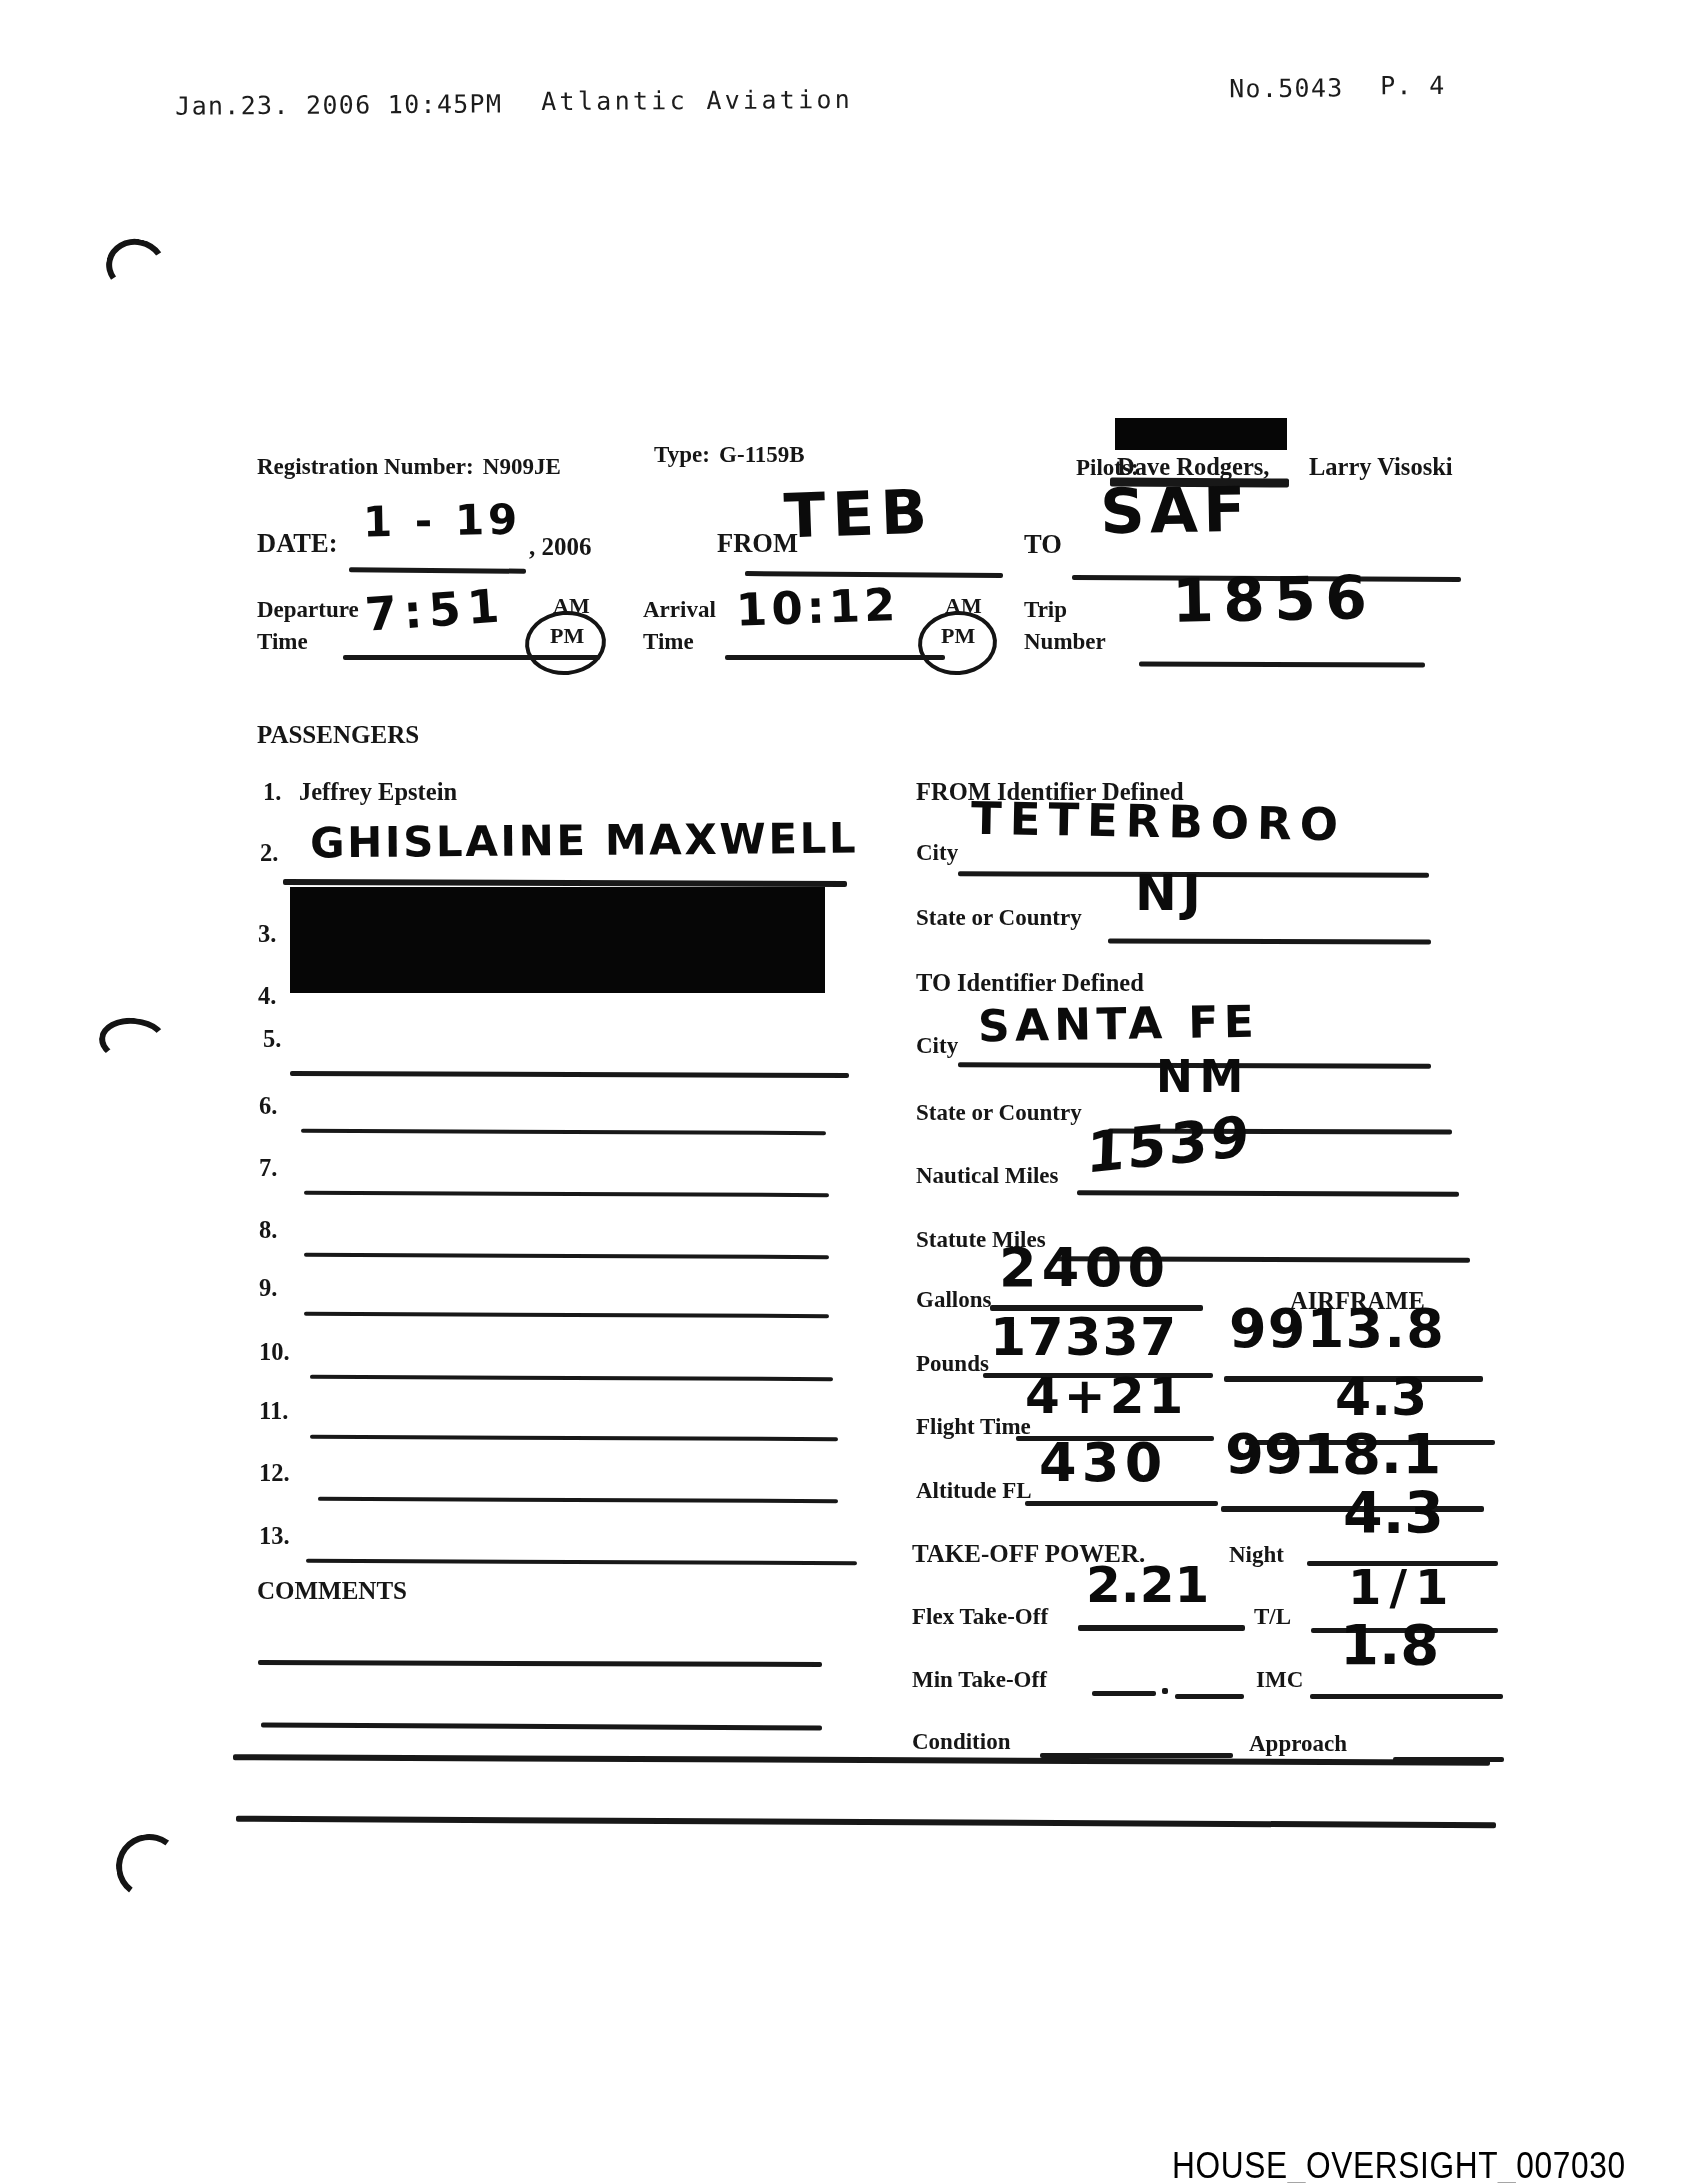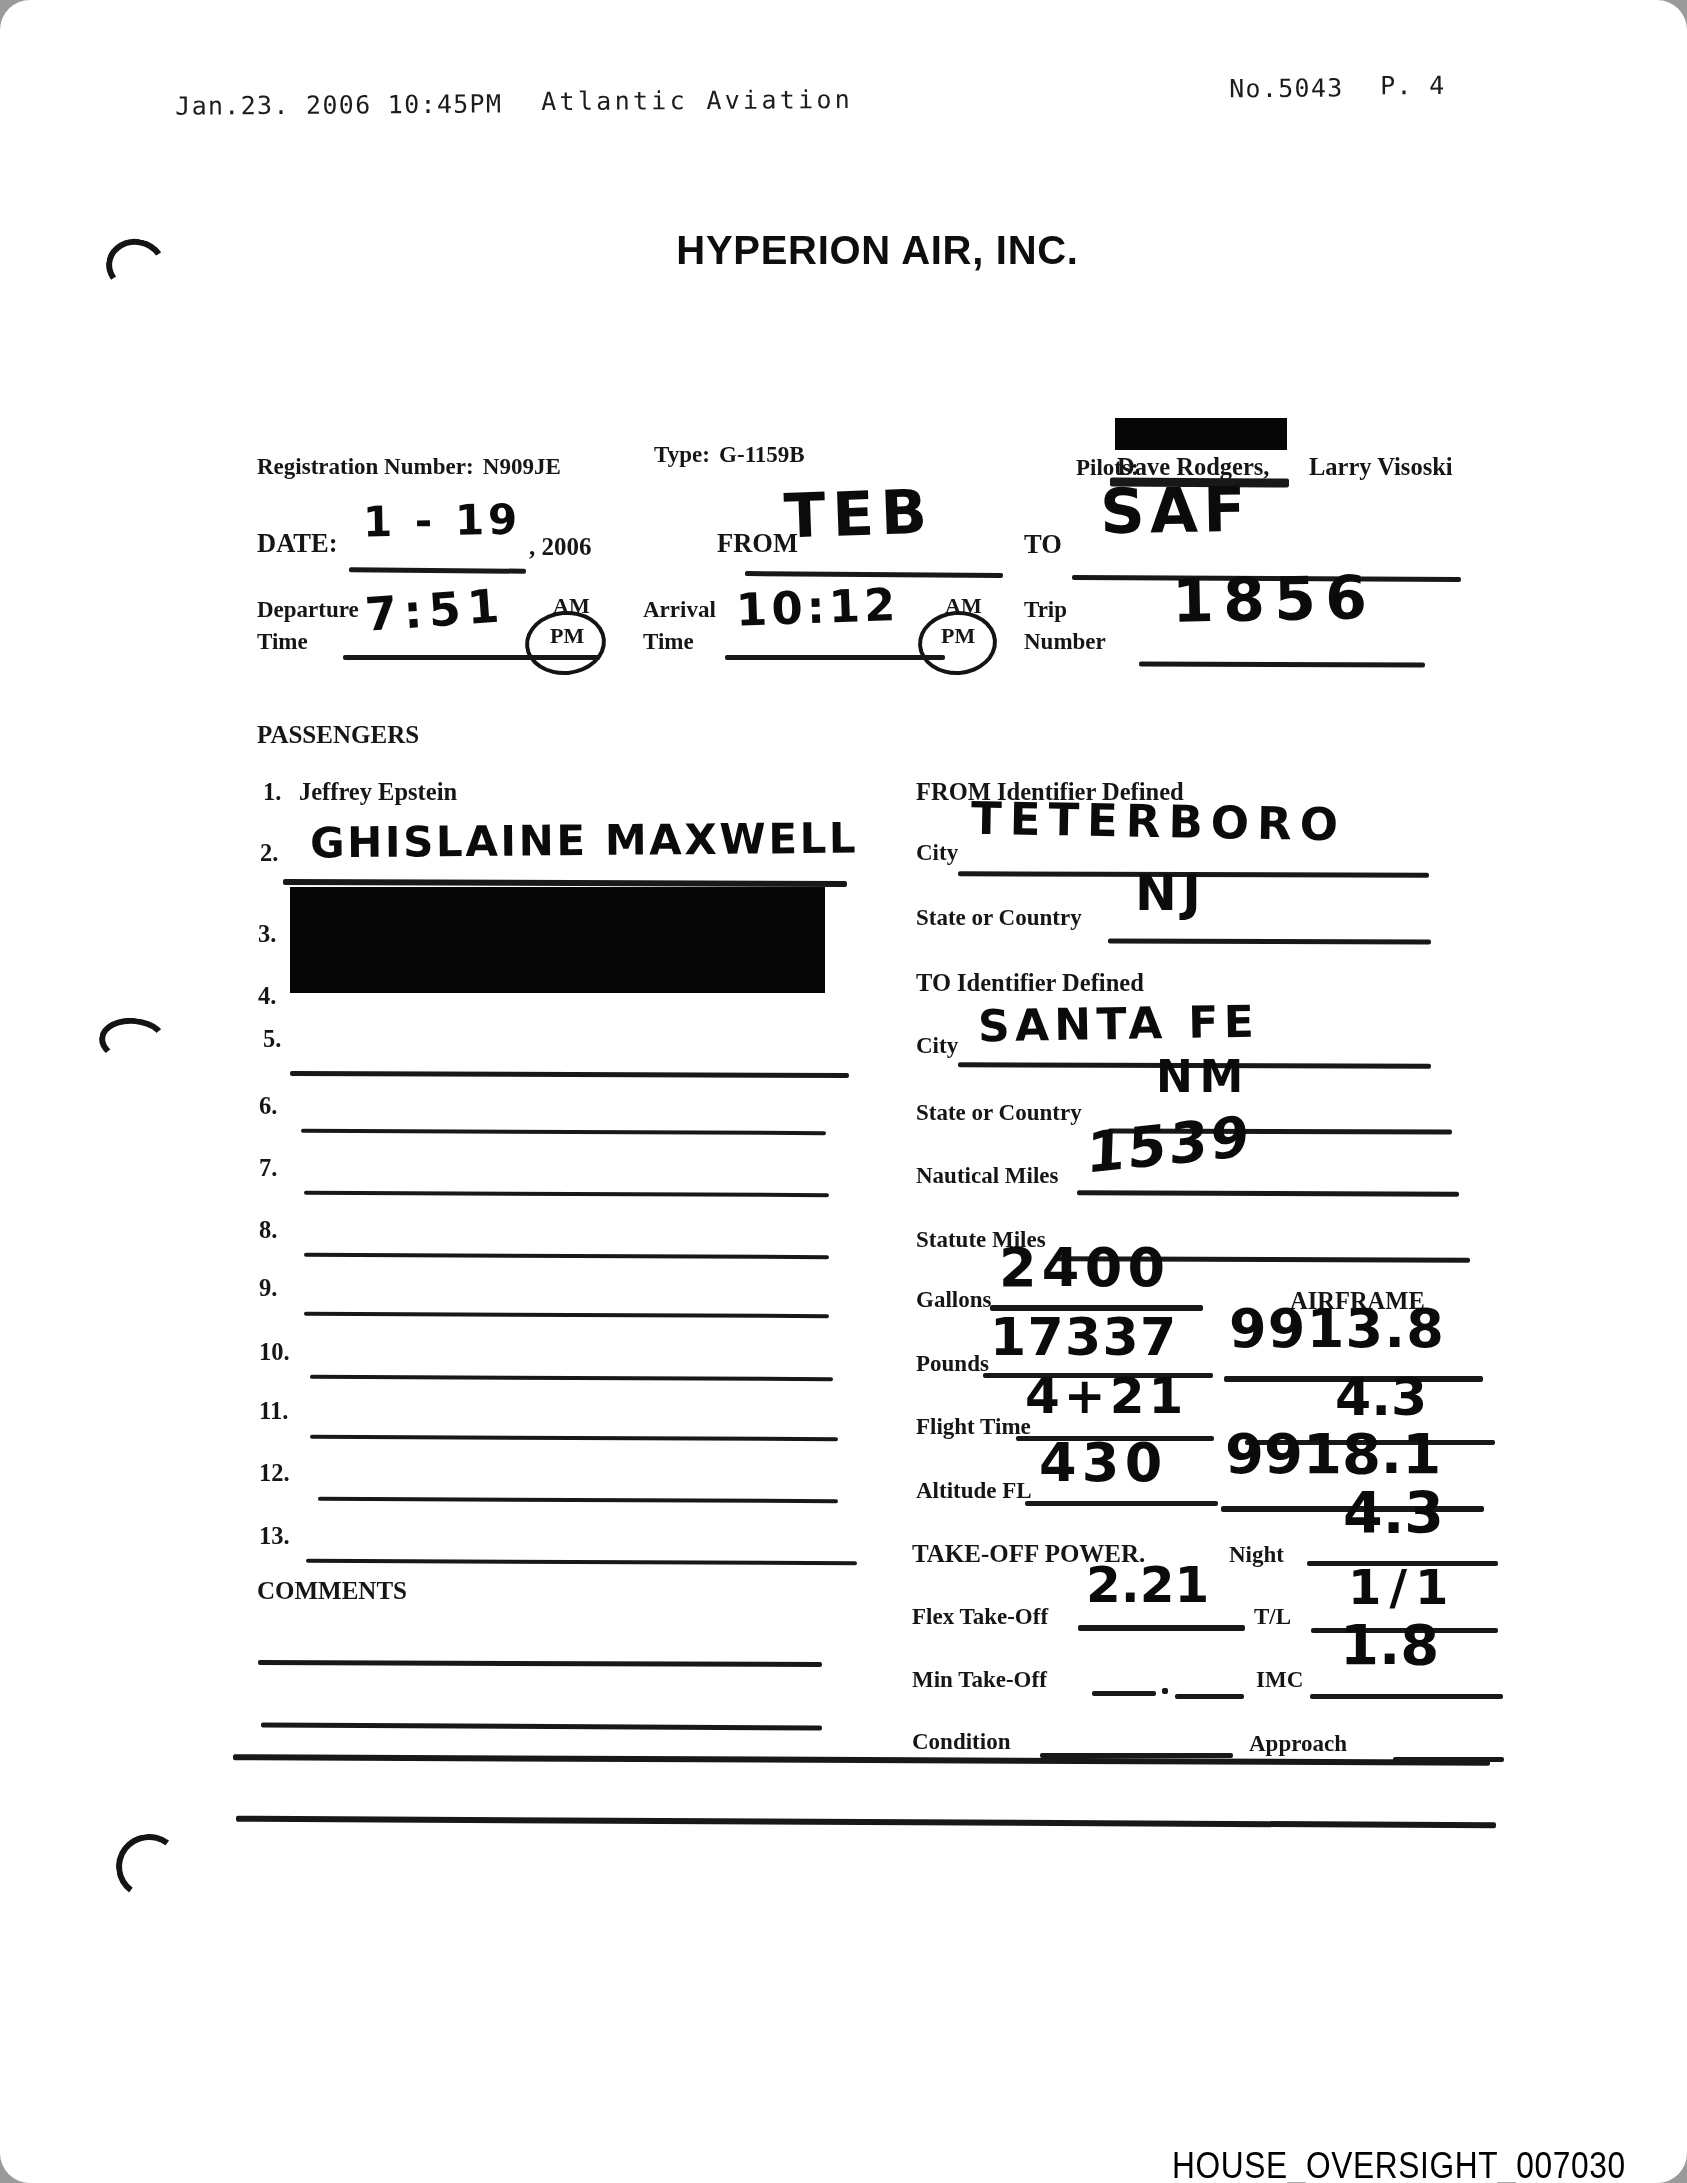--- a/index.html
+++ b/index.html
@@ -1,17 +1,17 @@
 <!DOCTYPE html>
 <html style="font-size:10.6px"><head>
 <meta charset="utf-8">
 <style>
   html,body{margin:0;padding:0;background:#9a9a9a;}
   .page{position:relative;width:1687px;height:2183px;background:#ffffff;overflow:hidden;
-        font-family:"Liberation Serif",serif;color:#131313;border-radius:30px;}
+        font-family:"Liberation Serif",serif;color:#131313;}
   .fax{position:absolute;font-family:"DejaVu Sans Mono",monospace;font-size:25px;
        color:#1c1c1c;letter-spacing:1.3px;white-space:nowrap;}
   .ttl{position:absolute;left:636px;width:483px;text-align:center;
        font-family:"Liberation Sans",sans-serif;font-weight:700;font-size:40px;
        letter-spacing:0.7px;white-space:nowrap;color:#0e0e0e;}
   .lb{position:absolute;font-weight:700;font-size:23px;white-space:nowrap;color:#161616;}
   .f38{font-size:25px;}
   .f40{font-size:26.5px;}
   .f37{font-size:24.5px;}
   .f33{font-size:22px;}
@@ -33,21 +33,20 @@
     <span class="fax" style="left:175px;top:87px;">Jan.23. 2006 10:45PM</span>
     <span class="fax" style="left:541px;top:85px;letter-spacing:3.3px;">Atlantic Aviation</span>
     <span class="fax" style="left:1229px;top:77px;">No.5043</span>
     <span class="fax" style="left:1380px;top:75px;">P. 4</span>
   </div>
 
   <div class="arc" style="left:106px;top:239px;width:48px;height:42px;transform:rotate(12deg);"></div>
   <div class="arc" style="left:99px;top:1018px;width:57px;height:34px;transform:rotate(6deg);"></div>
   <div class="arc" style="left:116px;top:1834px;width:54px;height:53px;transform:rotate(-8deg);"></div>
 
-  <div class="ttl" style="top:228px;">HYPERION AIR, INC.</div>
 
   <span class="lb" style="left:257px;top:454px;">
     <span>Registration Number:</span><span class="vgap">N909JE</span>
   </span>
   <span class="lb" style="left:654px;top:442px;">
     <span>Type:</span><span class="vgap">G-1159B</span>
   </span>
   <span class="lb" style="left:1076px;top:455px;">Pilots:</span>
   <div class="rd" style="left:1115px;top:418px;width:172px;height:32px;"></div>
   <span class="lb f37" style="left:1117px;top:453px;">Dave Rodgers,</span>

